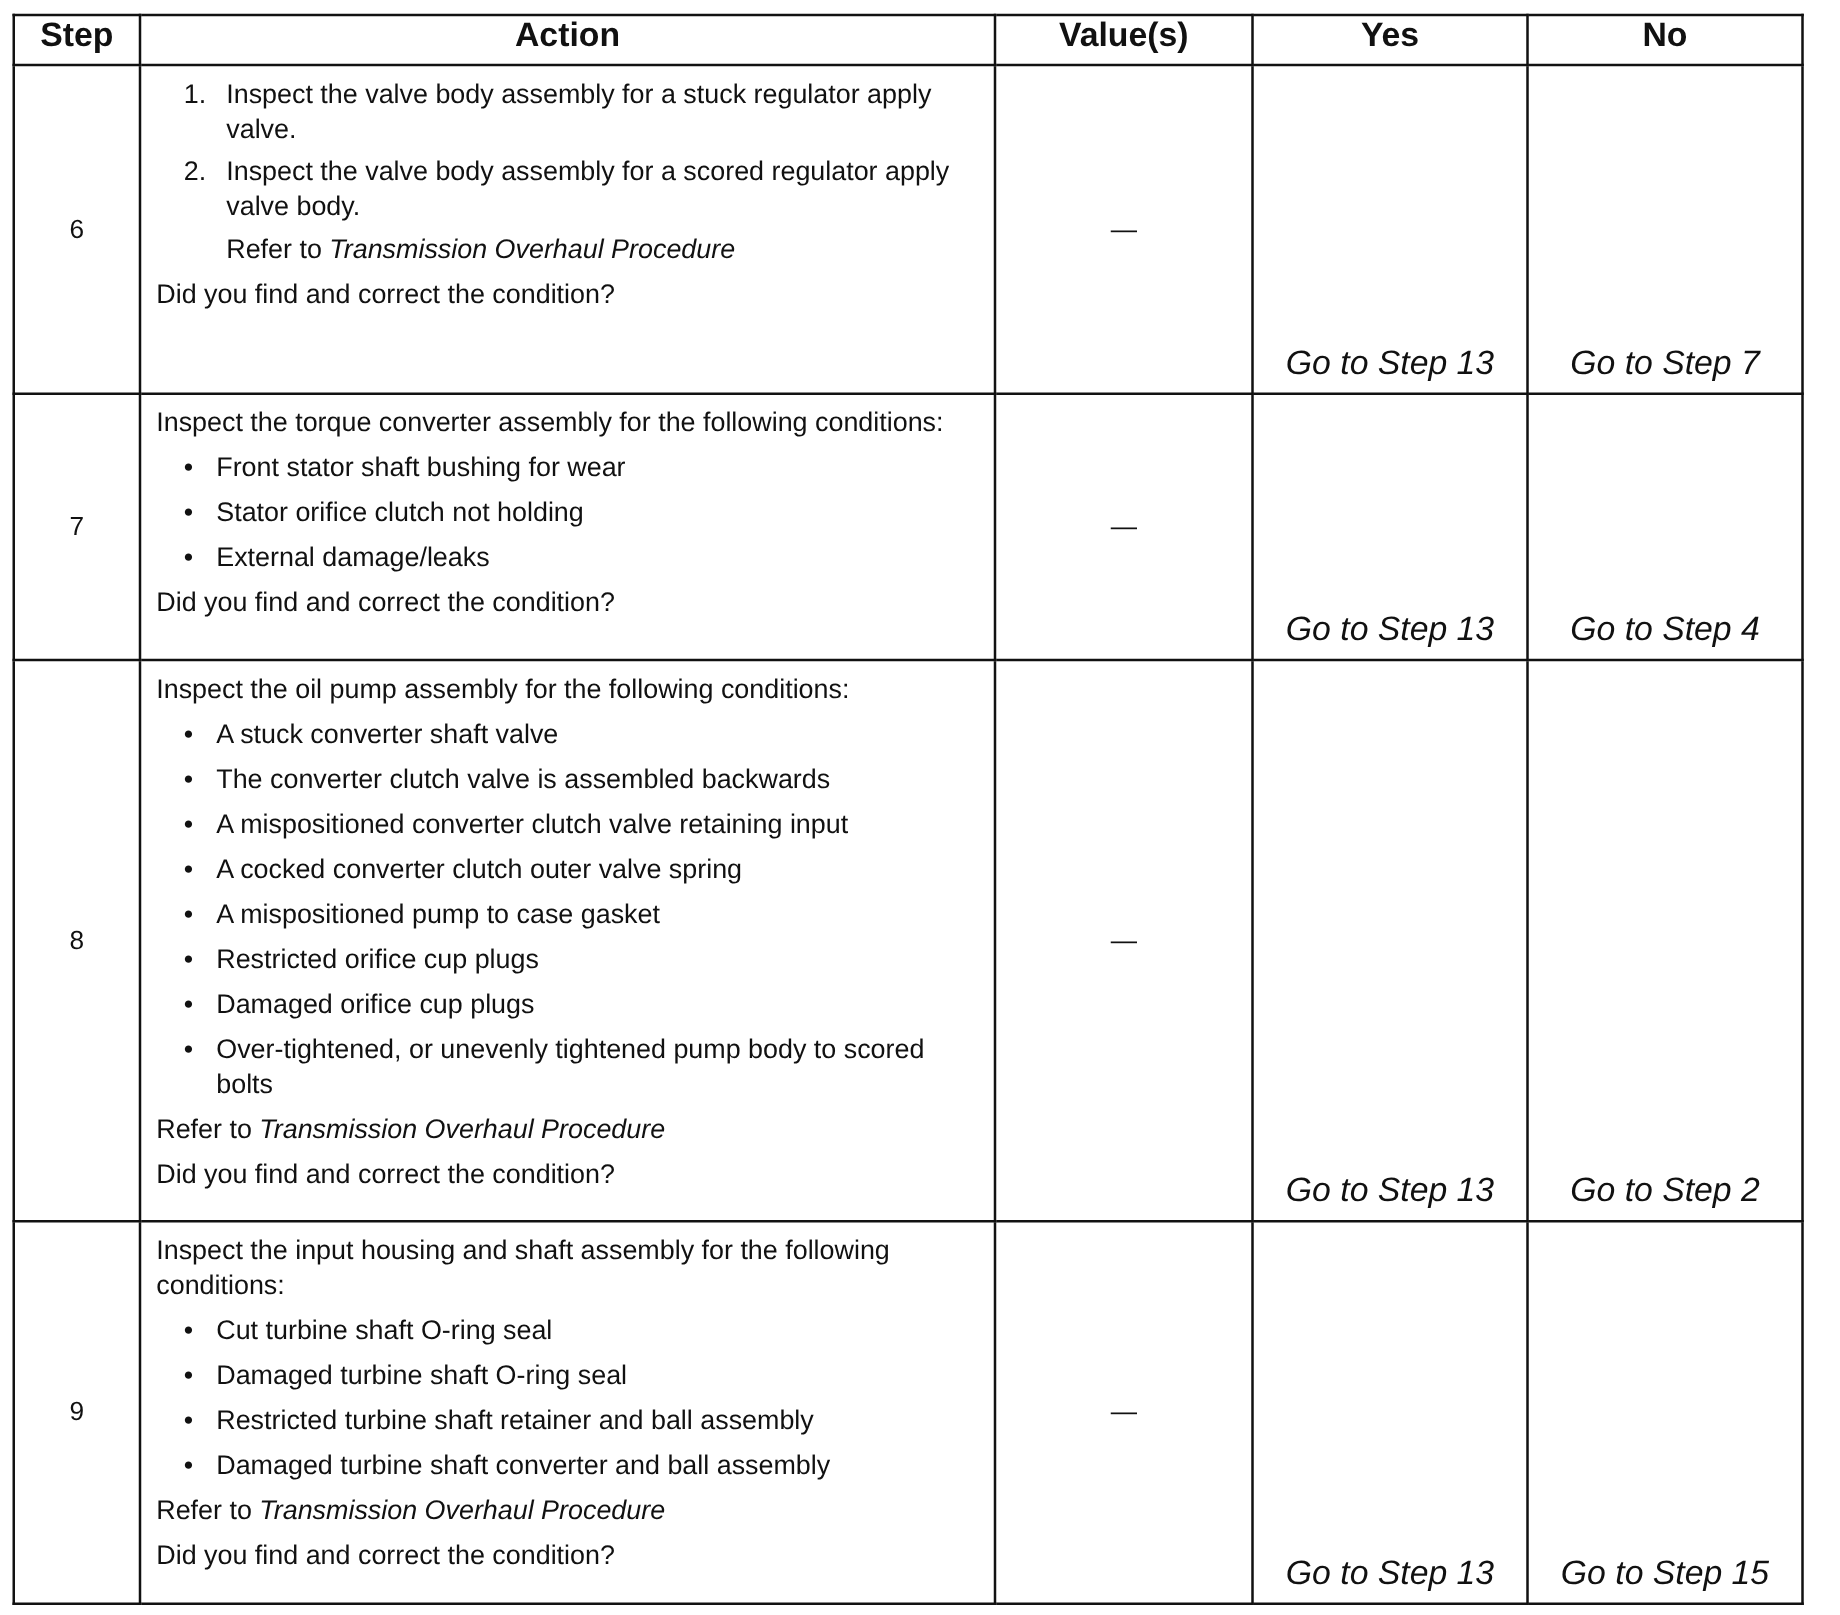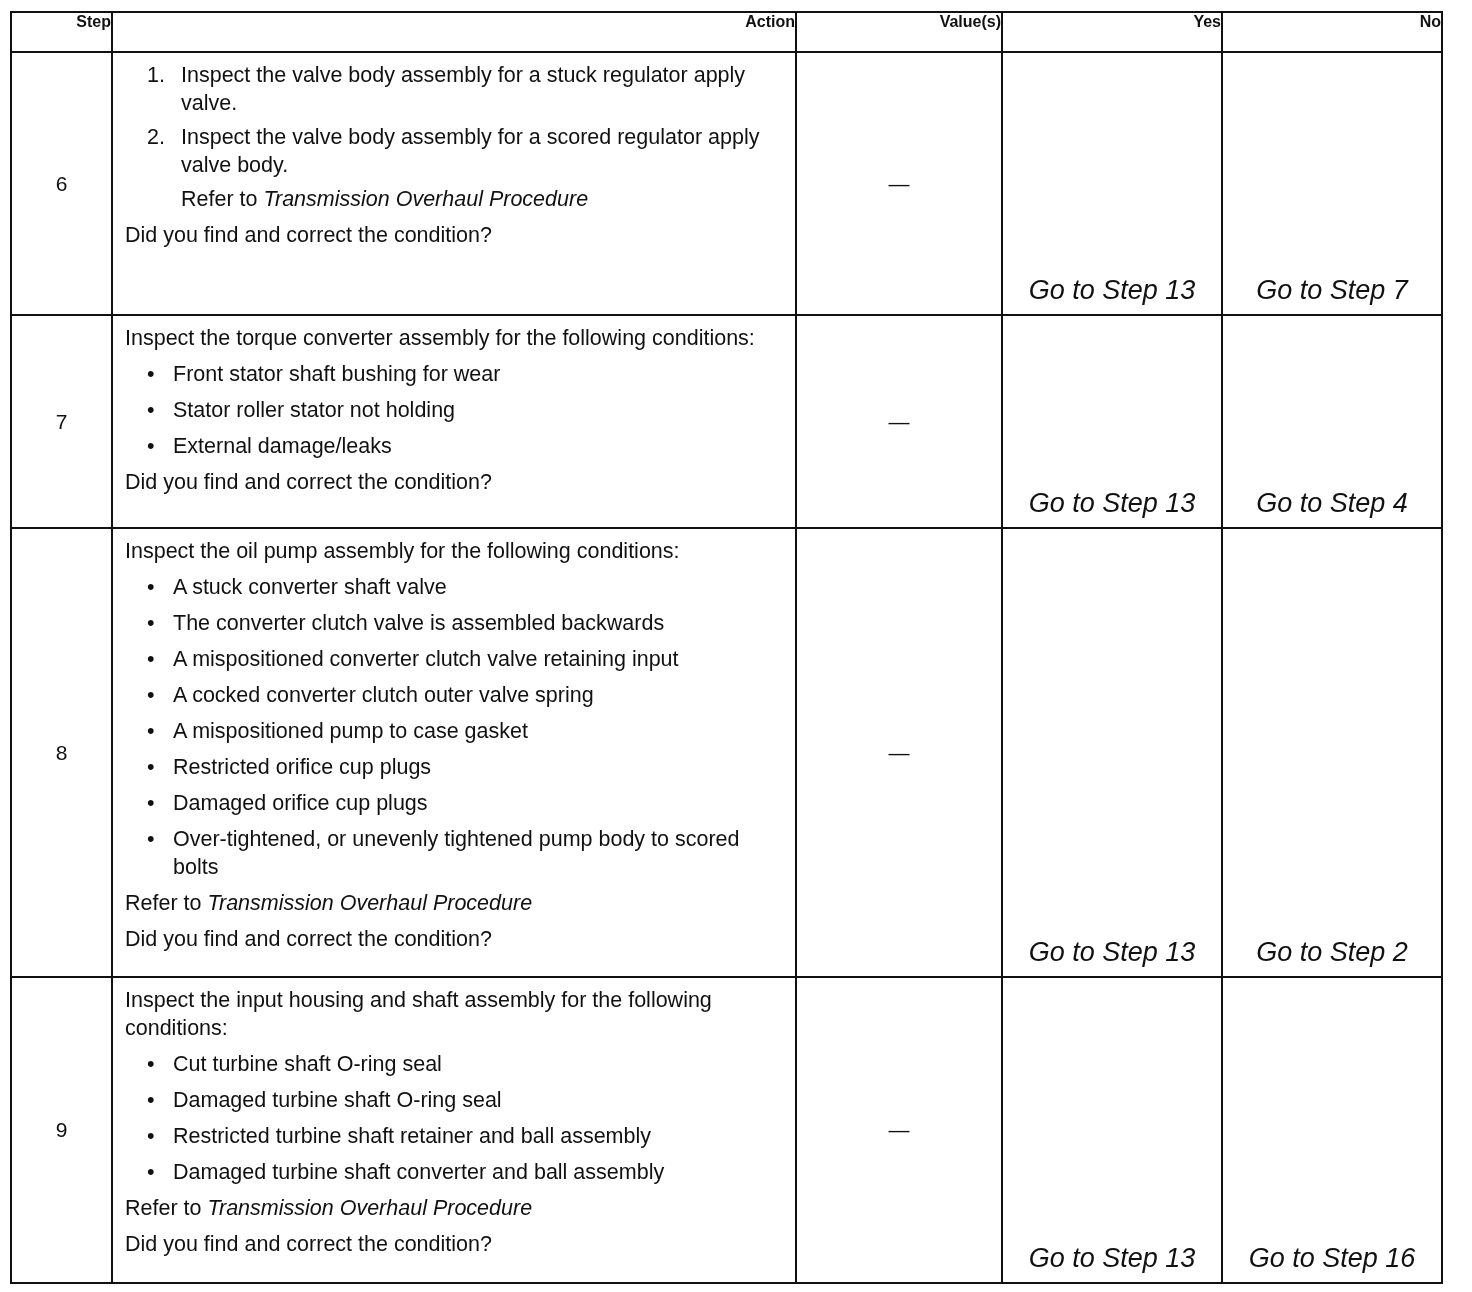--- a/index.html
+++ b/index.html
@@ -3,21 +3,21 @@
   <meta charset="utf-8">
   <style>
     html, body { margin: 0; padding: 0; background: #ffffff; }
     body { width: 1472px; height: 1292px; position: relative; overflow: hidden;
       font-family: "Liberation Sans", sans-serif; color: #111; }
     table.diag { position: absolute; left: 10px; top: 11px; border-collapse: collapse;
       table-layout: fixed; width: 1431px; }
     table.diag td, table.diag th { border: 2.5px solid #111; padding: 0; vertical-align: top; }
     col.c-step { width: 101px; } col.c-action { width: 684px; } col.c-value { width: 206px; }
     col.c-yes { width: 220px; } col.c-no { width: 220px; }
-    thead th { height: 38px; font-weight: bold; font-size: 16px; text-align: right; vertical-align: middle; }
+    thead th { height: 38px; font-weight: bold; font-size: 27px; text-align: center; vertical-align: middle; }
     .step { text-align: center; vertical-align: middle !important; font-size: 21px; }
     .value { text-align: center; vertical-align: middle !important; font-size: 21px; }
     .goto { font-style: italic; font-size: 27px; text-align: center; vertical-align: bottom !important; padding-bottom: 8px !important; }
     .action { font-size: 21.5px; line-height: 28px; padding: 8px 10px 6px 12px !important; position: relative; }
     .action-inner { display: flex; flex-direction: column; height: 100%; }
     .line { margin: 0 0 8px 0; }
     .tight { margin-bottom: 0; }
     .num-item { display: flex; margin-bottom: 6px; padding-left: 22px; }
     .num-item .n { width: 34px; flex: none; }
     .bullet-item { display: flex; margin-bottom: 8px; padding-left: 22px; }
@@ -77,21 +77,21 @@
       <td class="step">7</td>
       <td class="action">
         <div class="action-inner">
           <div class="line">Inspect the torque converter assembly for the following conditions:</div>
           <div class="bullet-item">
               <span class="b">•</span>
               <span>Front stator shaft bushing for wear</span>
             </div>
           <div class="bullet-item">
               <span class="b">•</span>
-              <span>Stator roller stator not holding</span>
+              <span>Stator orifice clutch not holding</span>
             </div>
           <div class="bullet-item">
               <span class="b">•</span>
               <span>External damage/leaks</span>
             </div>
           <div class="spacer"></div>
           <div class="line tight">Did you find and correct the condition?</div>
         </div>
       </td>
       <td class="value">—</td>
@@ -173,16 +173,16 @@
           <div class="line">
             <span>Refer to</span>
             <em>Transmission Overhaul Procedure</em>
           </div>
           <div class="spacer"></div>
           <div class="line tight">Did you find and correct the condition?</div>
         </div>
       </td>
       <td class="value">—</td>
       <td class="goto">Go to Step 13</td>
-      <td class="goto">Go to Step 16</td>
+      <td class="goto">Go to Step 15</td>
     </tr>
   </tbody>
 </table>
 
 </body></html>

